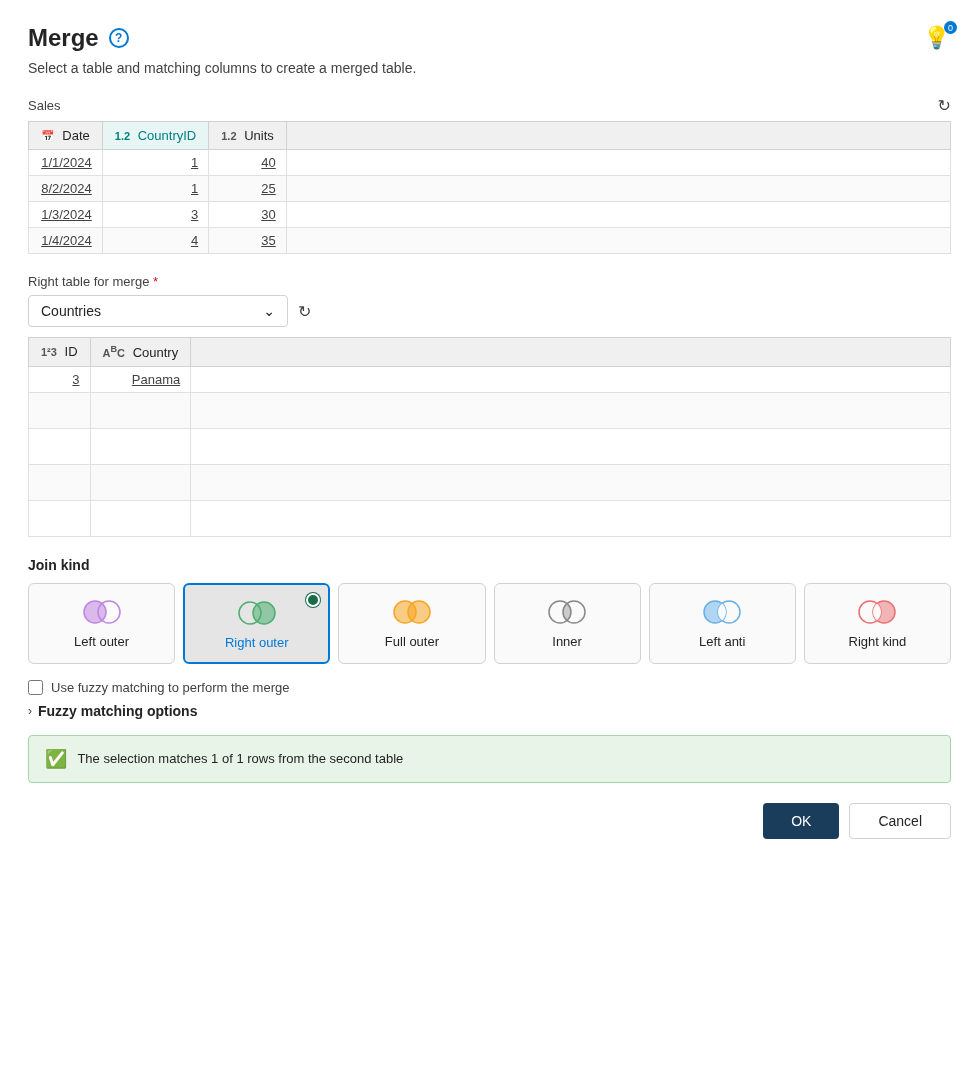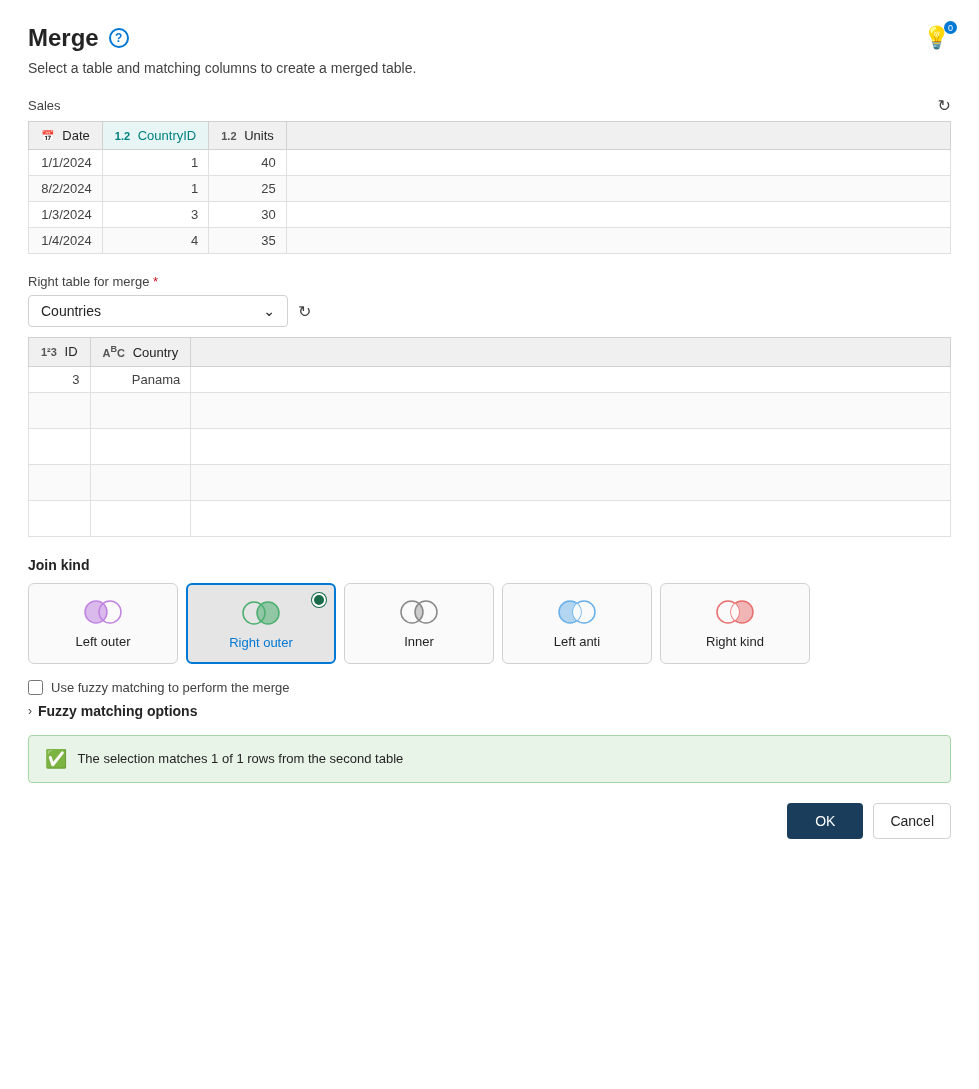--- a/index.html
+++ b/index.html
@@ -88,20 +88,21 @@
     .data-table th.highlighted {
       background: #e8f5f5;
       color: #008080;
     }
     .data-table td {
       border: 1px solid #e0e0e0;
       padding: 5px 10px;
       font-size: 13px;
       text-align: right;
       color: #424242;
+      text-decoration: underline;
     }
     .data-table td.date-col {
       text-align: right;
       color: #424242;
     }
     .data-table tr:nth-child(even) td {
       background: #fafafa;
     }
 
     .th-icon {
@@ -261,21 +262,21 @@
       font-size: 14px;
       cursor: pointer;
       font-weight: 500;
     }
 
     .btn-cancel {
       background: #fff;
       color: #242424;
       border: 1px solid #d1d1d1;
       border-radius: 4px;
-      padding: 9px 16px;
+      padding: 9px 28px;
       font-size: 14px;
       cursor: pointer;
     }
 
     
     .venn-svg { overflow: visible; }
   </style>
 </head>
 <body>
 
@@ -406,20 +407,27 @@
 
   <div class="join-card selected">
     <div class="join-card-selected-dot"></div>
     <svg class="join-icon venn-svg" viewBox="0 0 48 28">
       <circle cx="17" cy="14" r="11" fill="none" stroke="#4caf70" stroke-width="1.5"></circle>
       <circle cx="31" cy="14" r="11" fill="#4caf70" fill-opacity="0.55" stroke="#4caf70" stroke-width="1.5"></circle>
     </svg>
     <span class="join-label">Right outer</span>
   </div>
 
+  <div class="join-card">
+    <svg class="join-icon venn-svg" viewBox="0 0 48 28">
+      <circle cx="17" cy="14" r="11" fill="#f5a623" fill-opacity="0.55" stroke="#f5a623" stroke-width="1.5"></circle>
+      <circle cx="31" cy="14" r="11" fill="#f5a623" fill-opacity="0.55" stroke="#f5a623" stroke-width="1.5"></circle>
+    </svg>
+    <span class="join-label">Full outer</span>
+  </div>
 
   <div class="join-card">
     <svg class="join-icon venn-svg" viewBox="0 0 48 28">
       <circle cx="17" cy="14" r="11" fill="none" stroke="#888" stroke-width="1.5"></circle>
       <circle cx="31" cy="14" r="11" fill="none" stroke="#888" stroke-width="1.5"></circle>
       <clipPath id="cl1">
           <circle cx="17" cy="14" r="11"></circle>
         </clipPath>
       <circle cx="31" cy="14" r="11" fill="#888" fill-opacity="0.4" clip-path="url(#cl1)"></circle>
     </svg>

